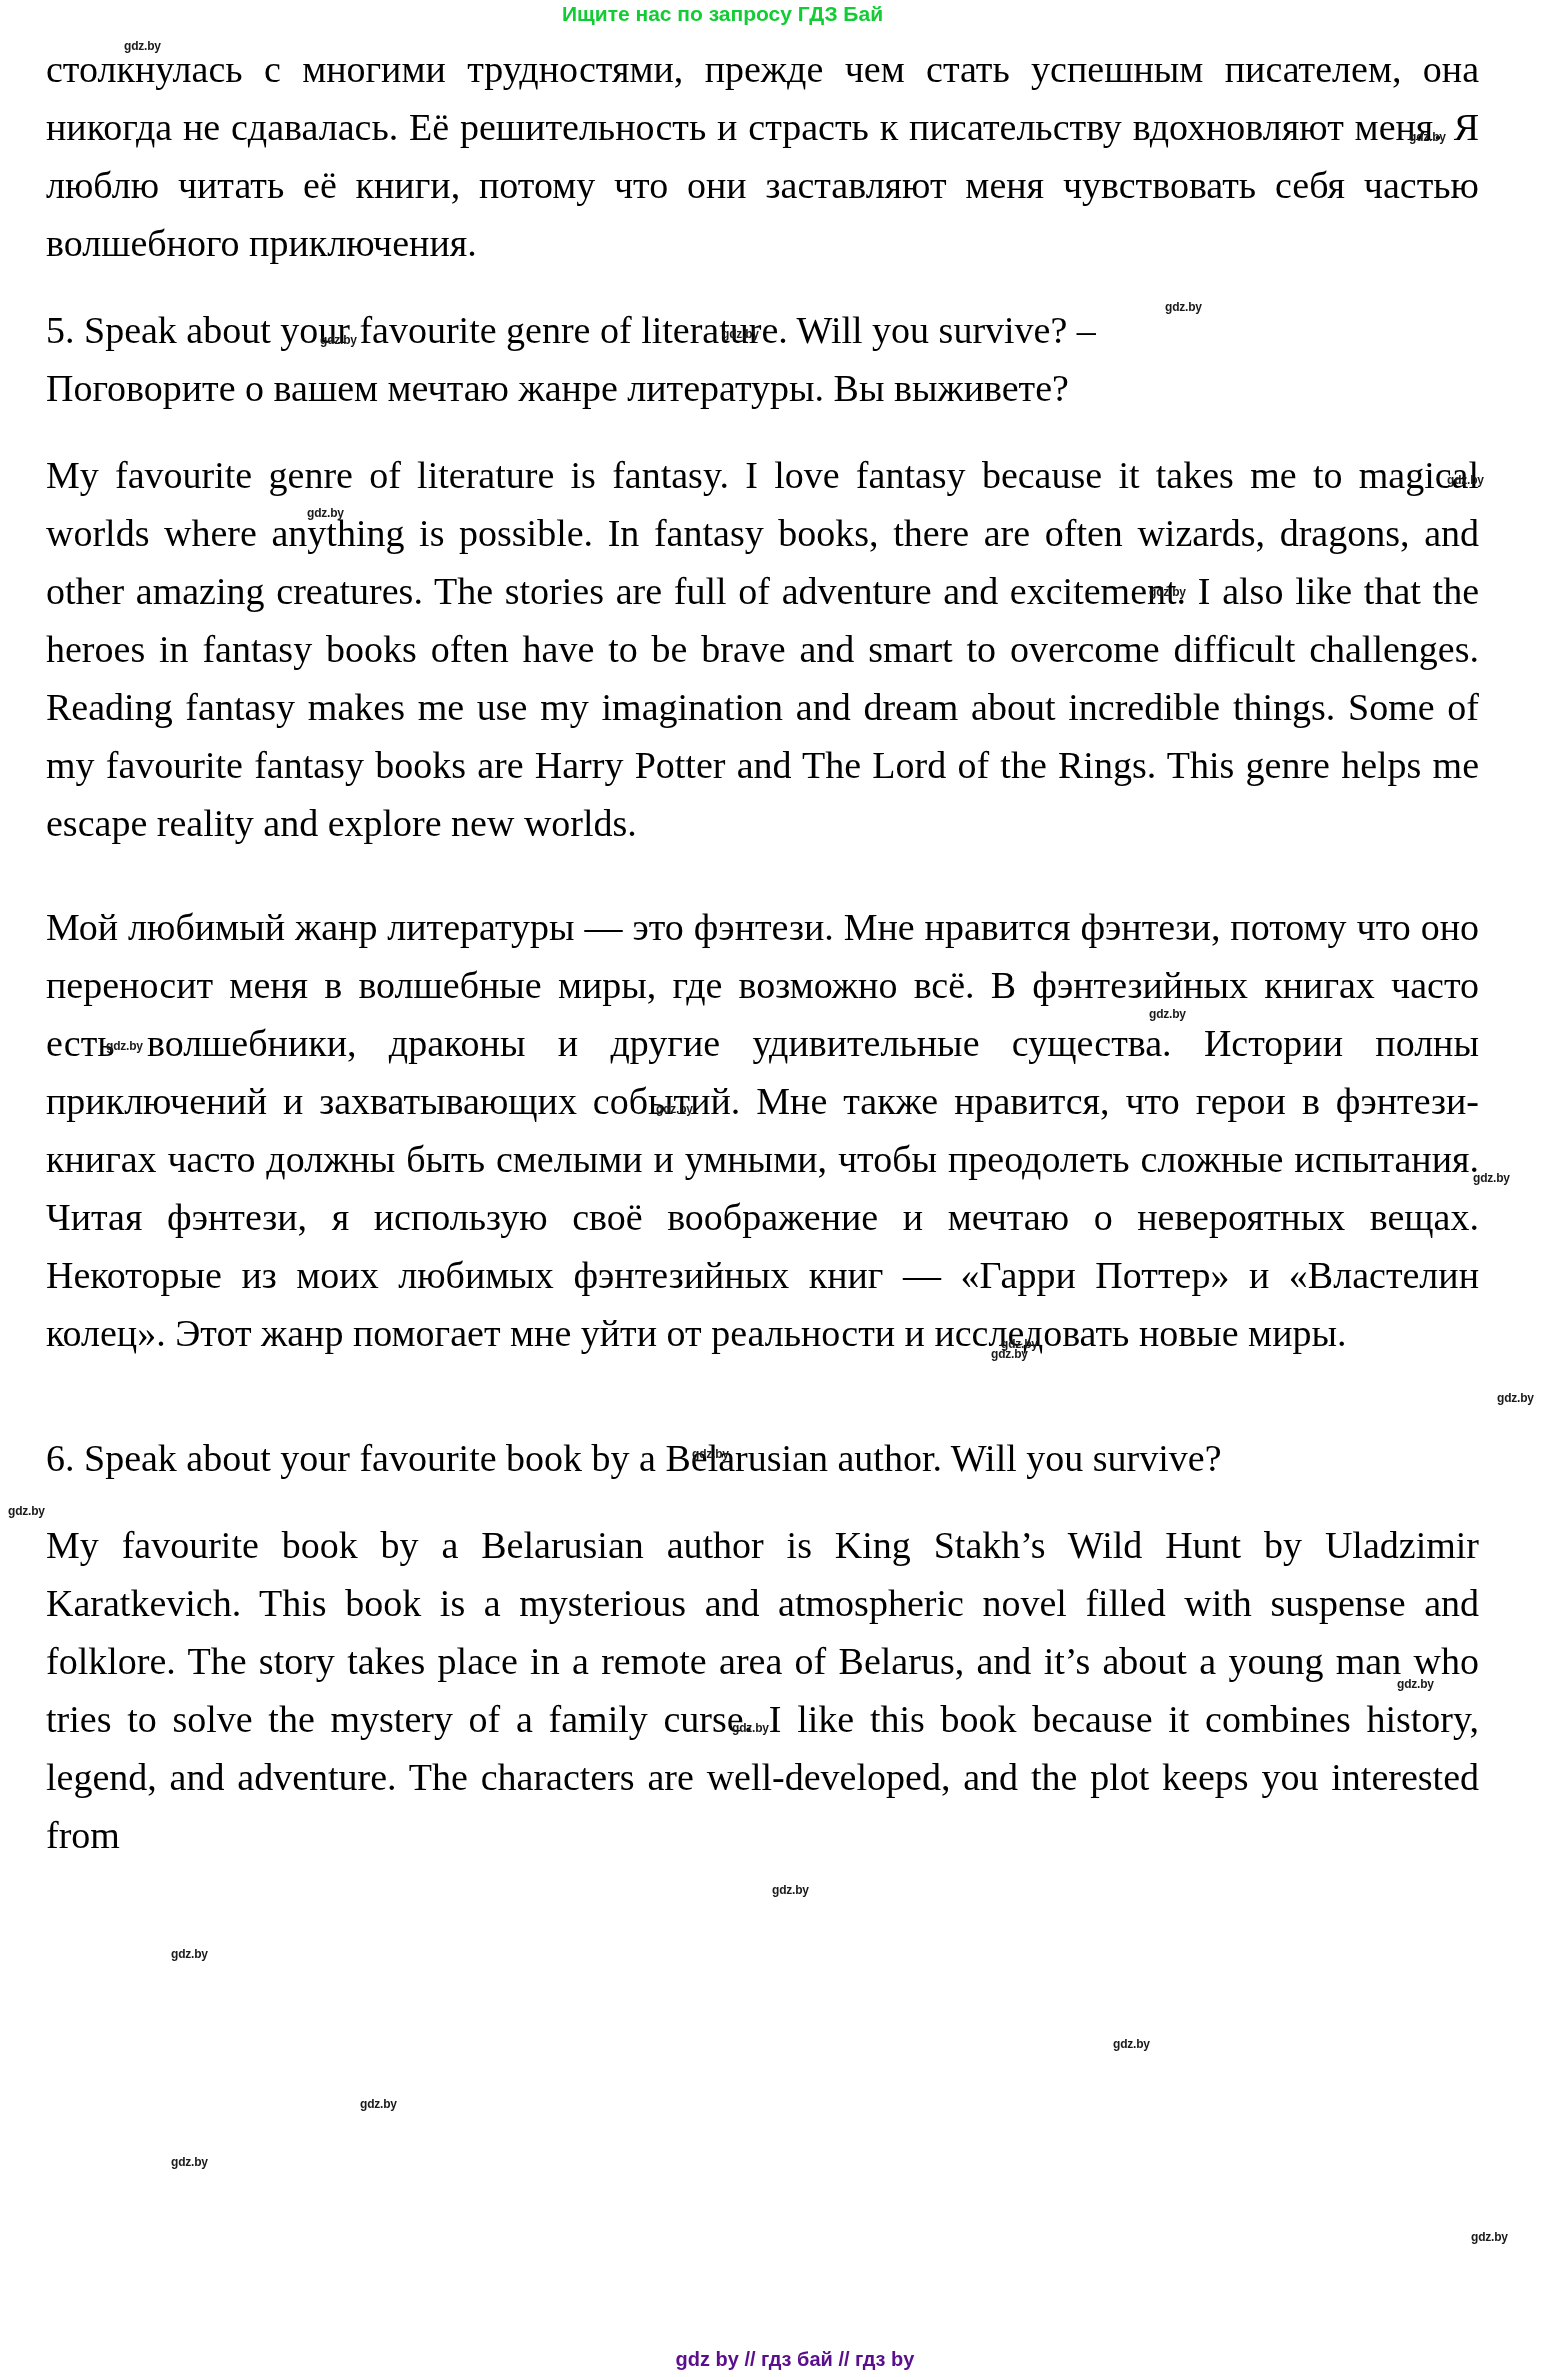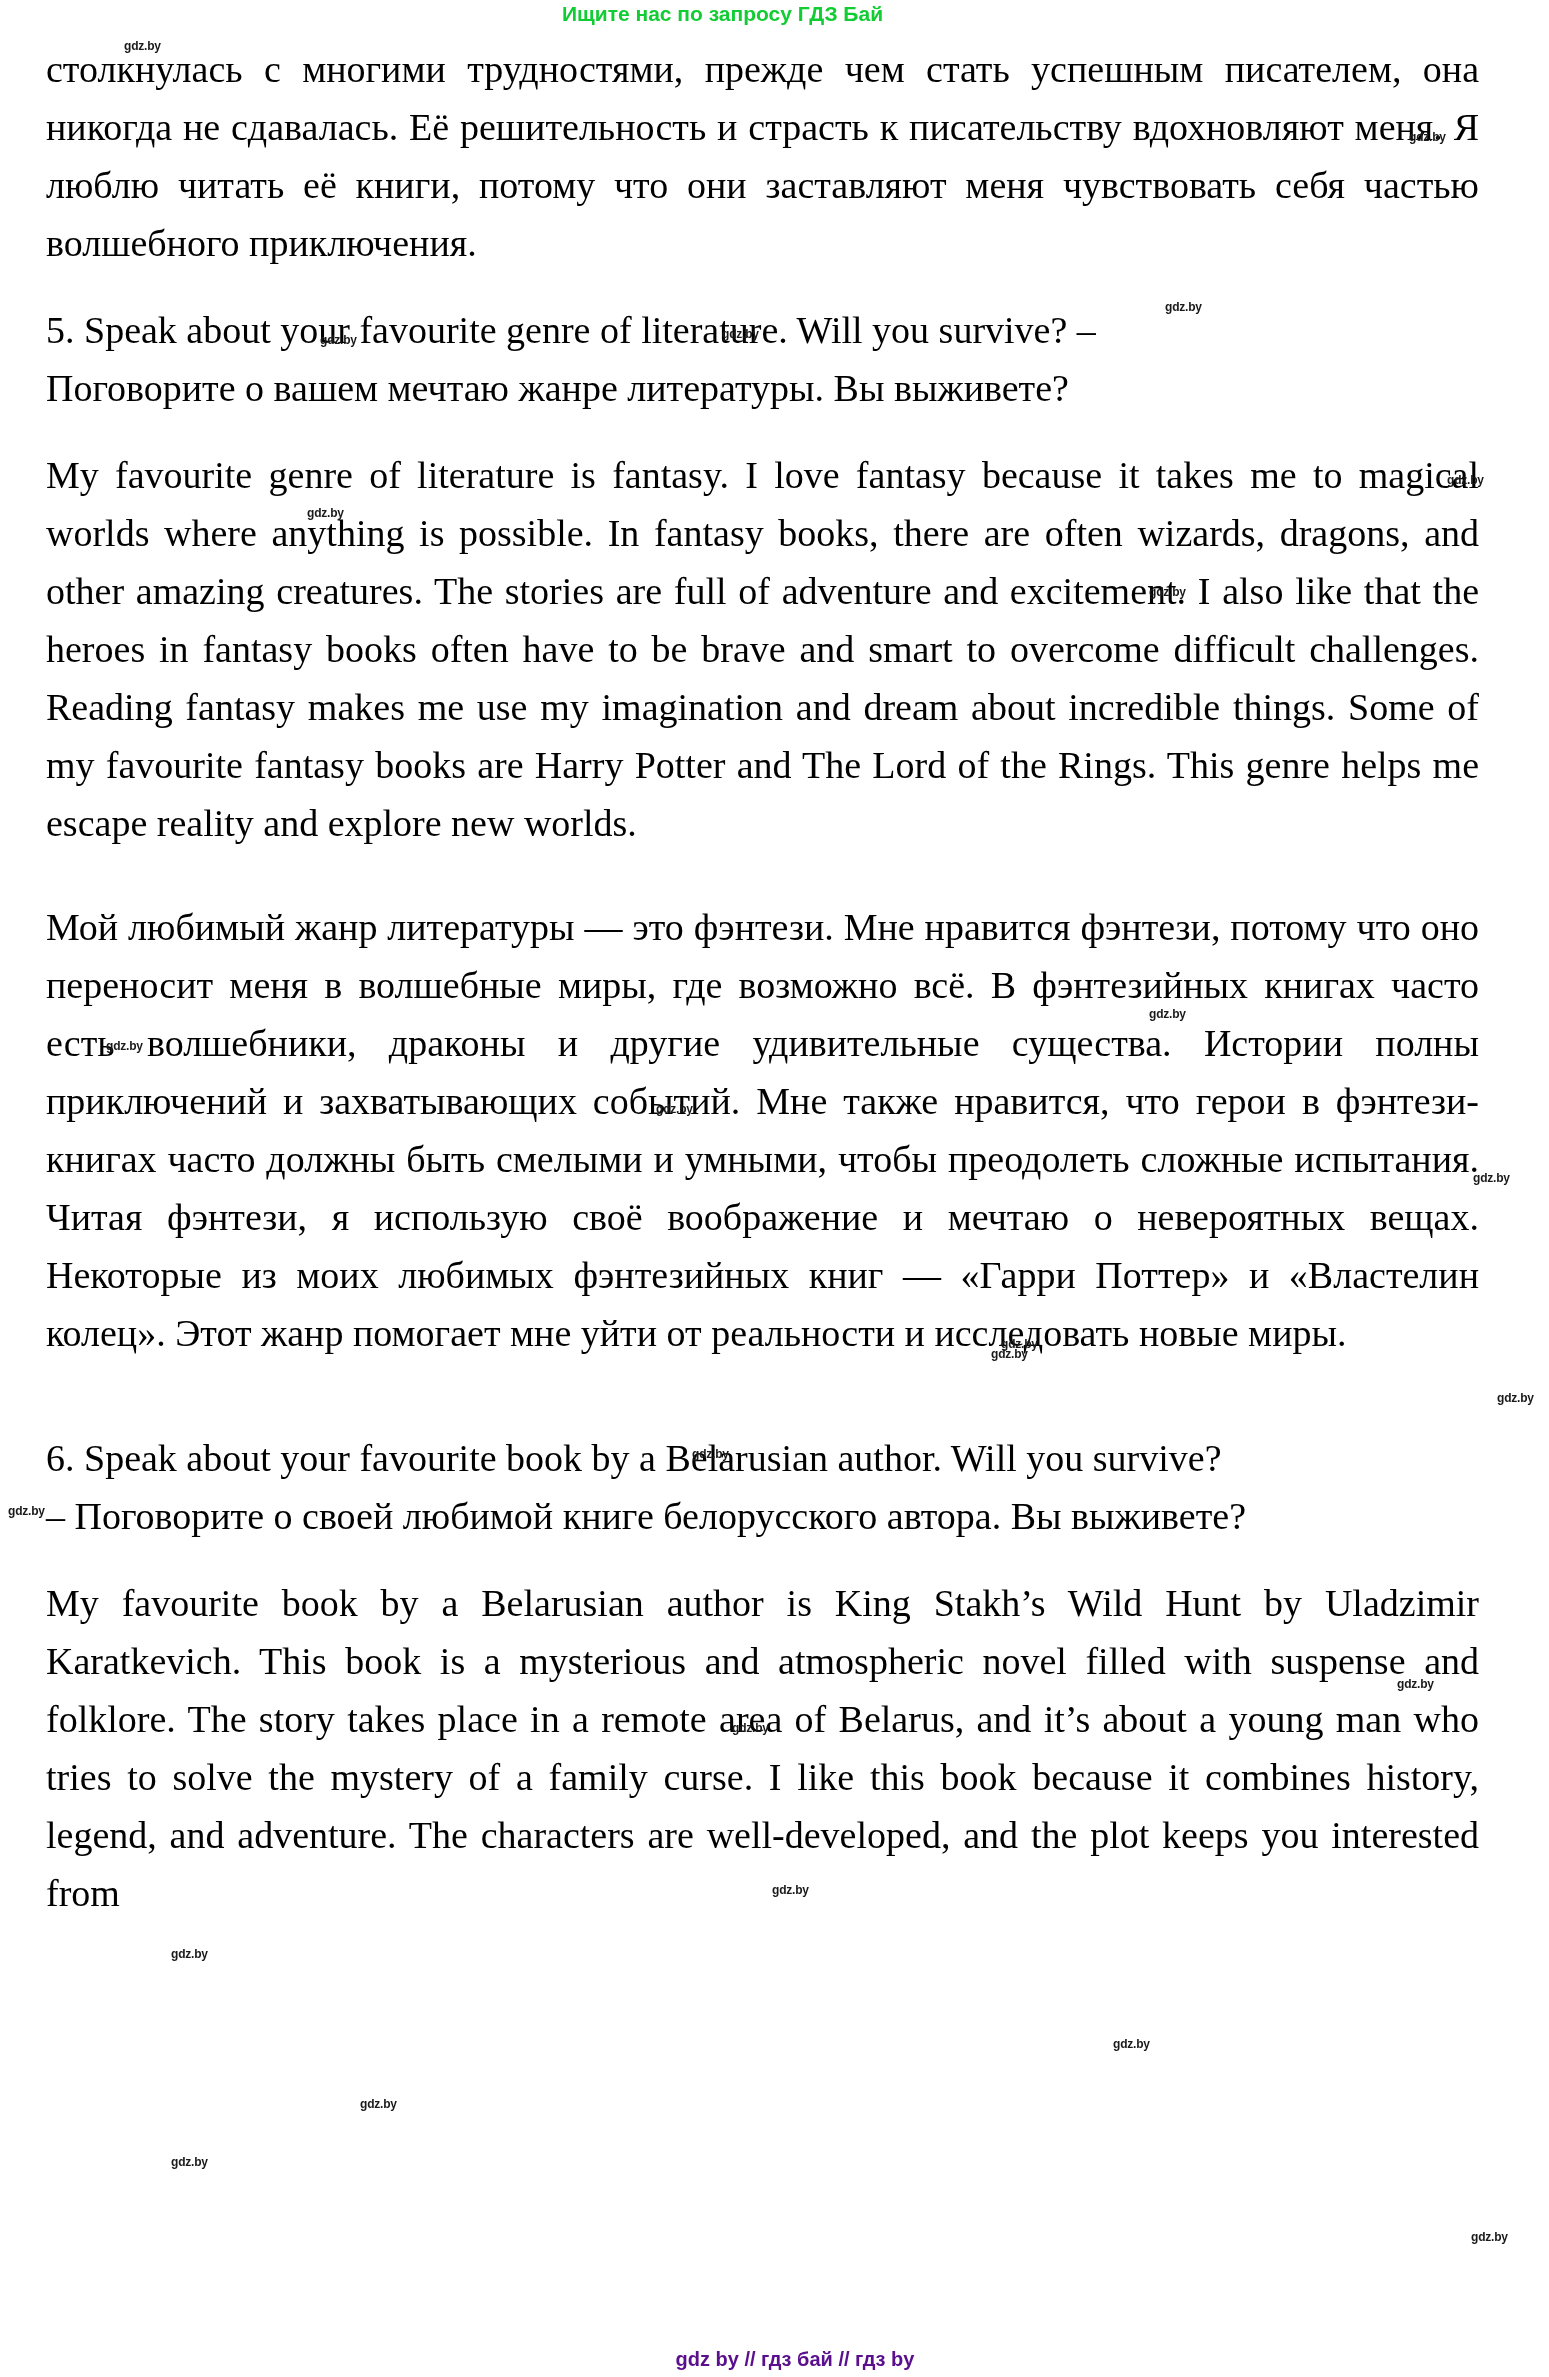--- a/index.html
+++ b/index.html
@@ -113,21 +113,20 @@
     <p class="para last-left">My favourite genre of literature is fantasy. I love fantasy because it takes me to magical worlds where anything is possible. In fantasy books, there are often wizards, dragons, and other amazing creatures. The stories are full of adventure and excitement. I also like that the heroes in fantasy books often have to be brave and smart to overcome difficult challenges. Reading fantasy makes me use my imagination and dream about incredible things. Some of my favourite fantasy books are Harry Potter and The Lord of the Rings. This genre helps me escape reality and explore new worlds.</p>
 
     <div class="spacer-md"></div>
 
     <p class="para last-left">Мой любимый жанр литературы — это фэнтези. Мне нравится фэнтези, потому что оно переносит меня в волшебные миры, где возможно всё. В фэнтезийных книгах часто есть волшебники, драконы и другие удивительные существа. Истории полны приключений и захватывающих событий. Мне также нравится, что герои в фэнтези-книгах часто должны быть смелыми и умными, чтобы преодолеть сложные испытания. Читая фэнтези, я использую своё воображение и мечтаю о невероятных вещах. Некоторые из моих любимых фэнтезийных книг — «Гарри Поттер» и «Властелин колец». Этот жанр помогает мне уйти от реальности и исследовать новые миры.</p>
 
     <div class="spacer-lg"></div>
 
     <p class="para">6. Speak about your favourite book by a Belarusian author. Will you survive?</p>
 
-    <p class="para last-left">– Поговорите о своей любимой книге белорусского автора. Вы выживете?</p>
 
     <div class="spacer-sm"></div>
 
     <p class="para last-left">My favourite book by a Belarusian author is King Stakh’s Wild Hunt by Uladzimir Karatkevich. This book is a mysterious and atmospheric novel filled with suspense and folklore. The story takes place in a remote area of Belarus, and it’s about a young man who tries to solve the mystery of a family curse. I like this book because it combines history, legend, and adventure. The characters are well-developed, and the plot keeps you interested from</p>
 
   </div>
 
   <div id="watermark-layer">
       <div class="wm" style="left: 124px; top: 37px; color: rgb(26, 26, 26);">gdz.by</div>
       <div class="wm" style="left: 1409px; top: 128px; color: rgb(26, 26, 26);">gdz.by</div>

